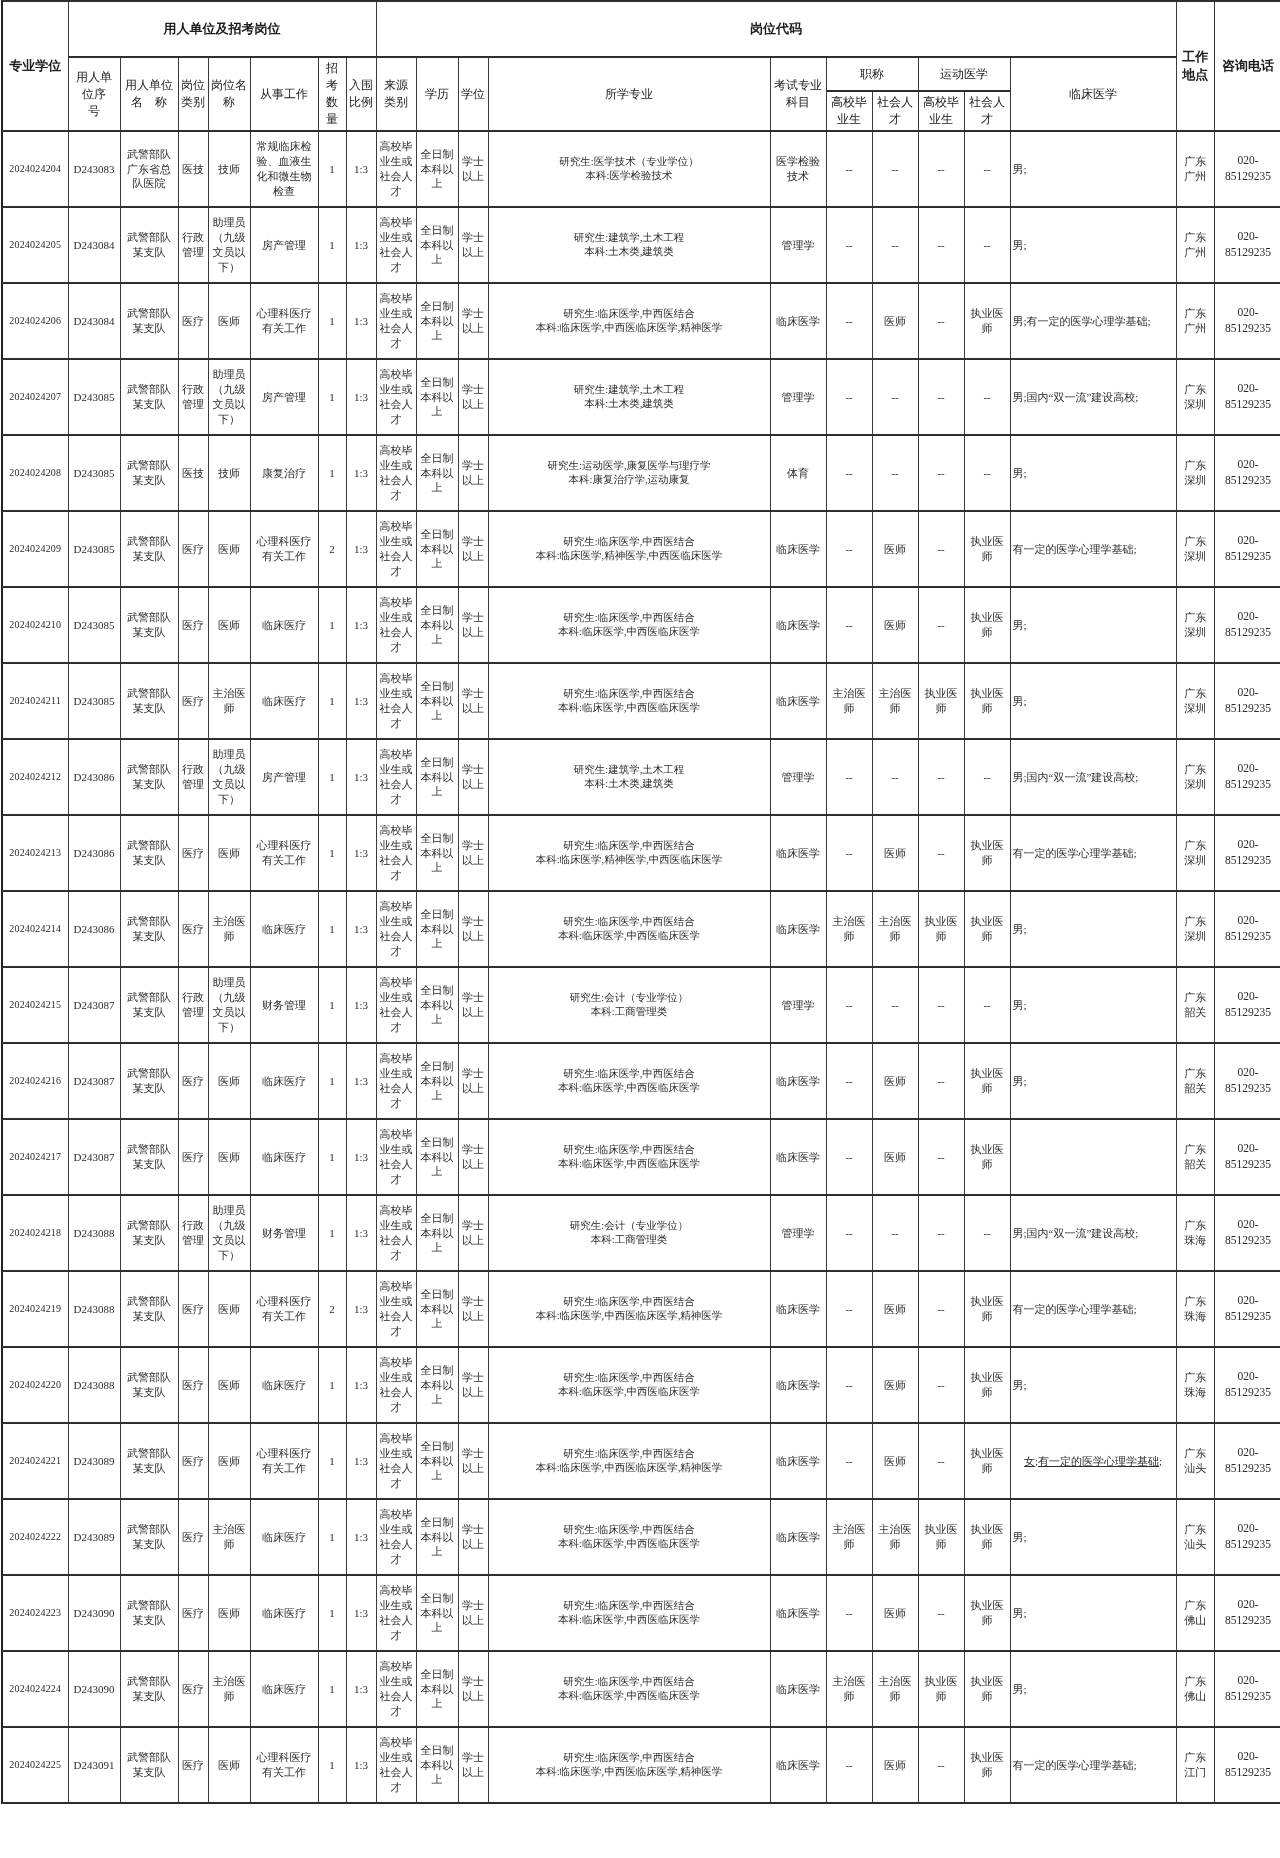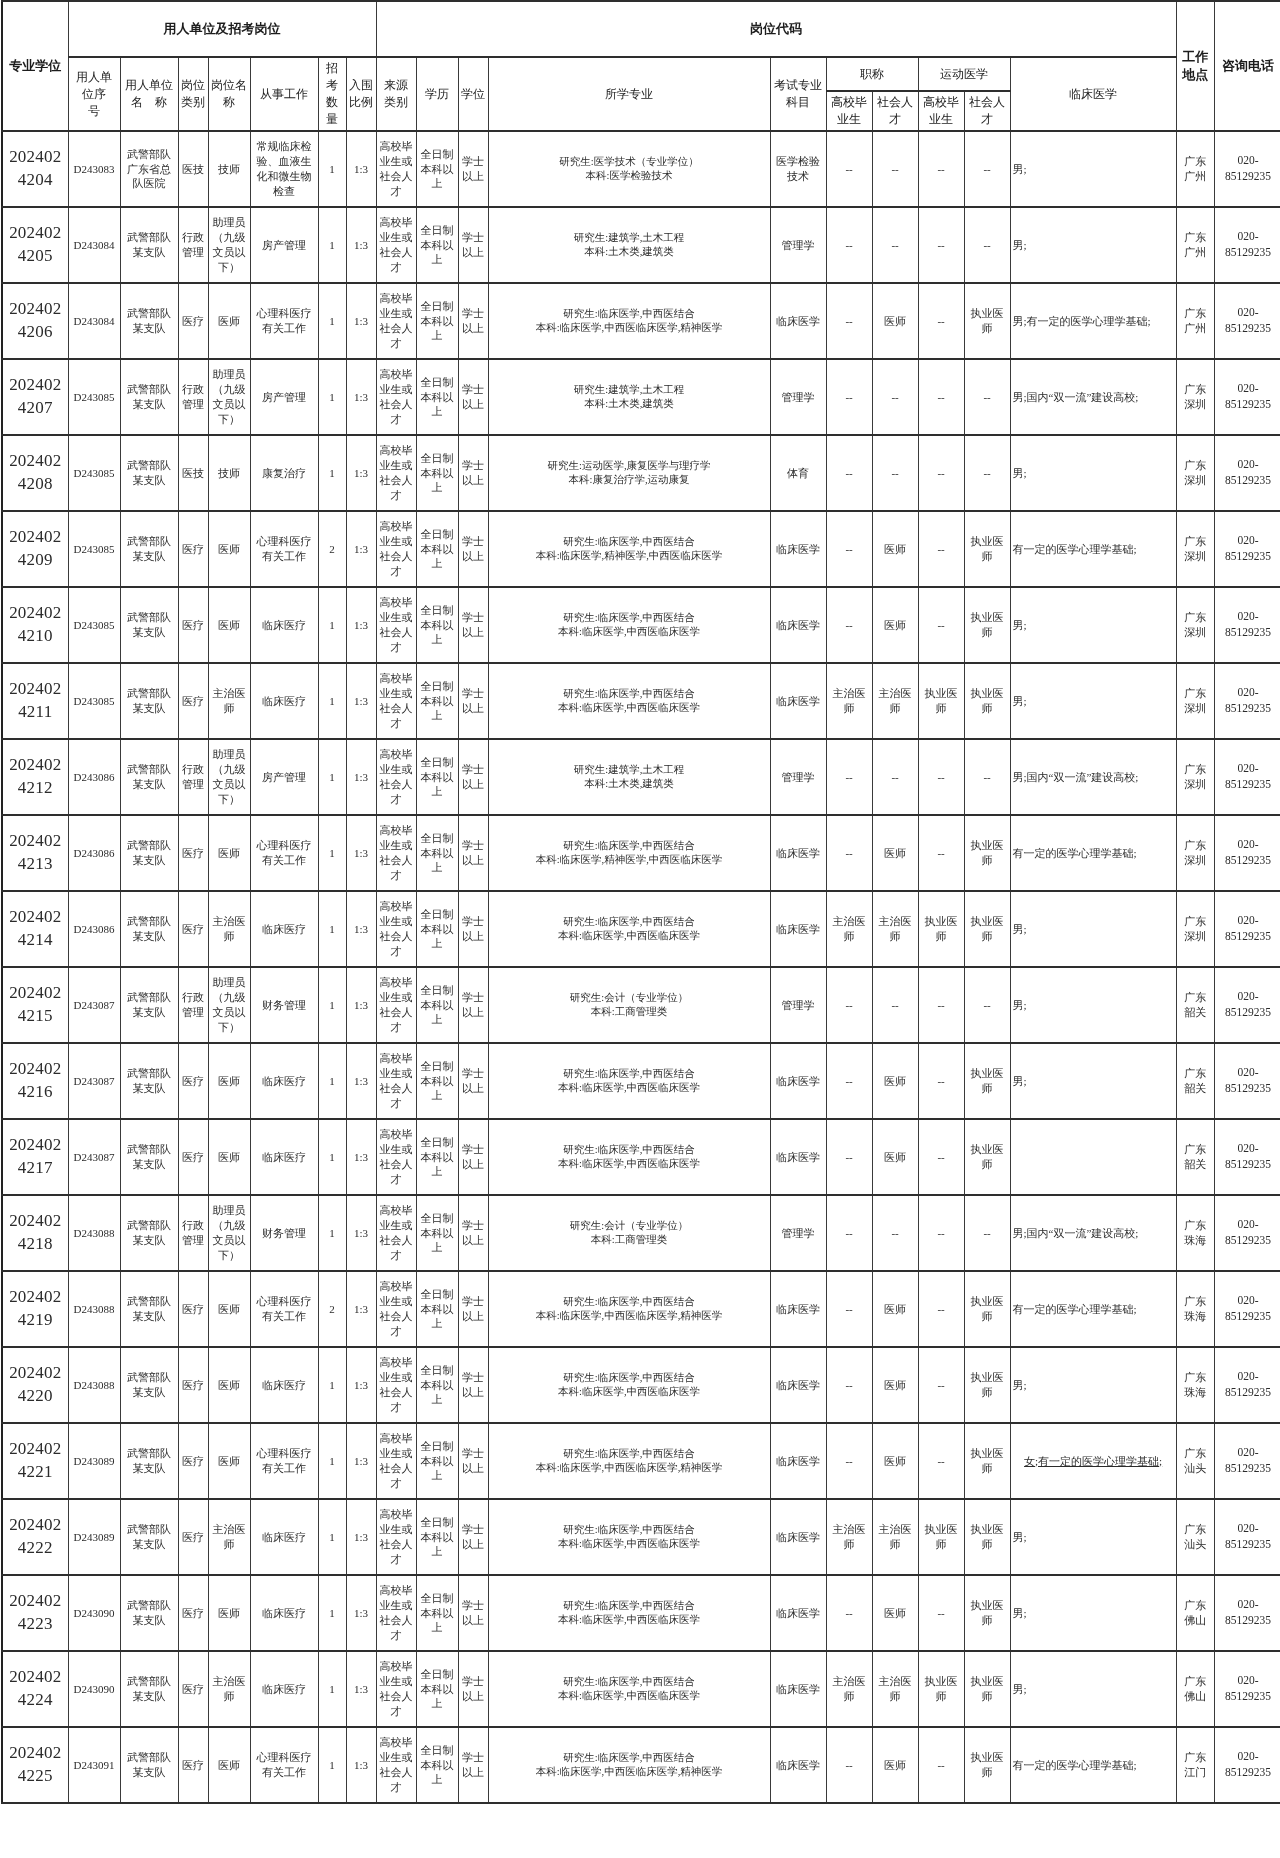--- a/index.html
+++ b/index.html
@@ -12,21 +12,21 @@
         word-break:break-all;}
   table{border:2px solid #222;}
   thead th{font-weight:normal;}
   .h-group{font-family:Liberation Sans, sans-serif;font-weight:bold;font-size:13px;}
   .h-sub{font-size:12px;color:#222;}
   tbody td{font-size:11px;line-height:1.35;color:#2b2b2b;}
   tr.data-row{height:76px;}
   .c-major{font-size:10.5px;white-space:pre-line;}
   .c-loc,.c-phone{white-space:pre-line;}
   .c-phone{font-size:11.5px;}
-  .c-code{font-size:17px;letter-spacing:0.2px;}
+  .c-code{font-size:10px;letter-spacing:0.2px;}
   .hr1{height:56px;}
   .hr2{height:34px;}
   .hr3{height:33px;}
 </style>
 </head>
 <body>
 
 <div class="sheet">
   <table>
     <colgroup>

